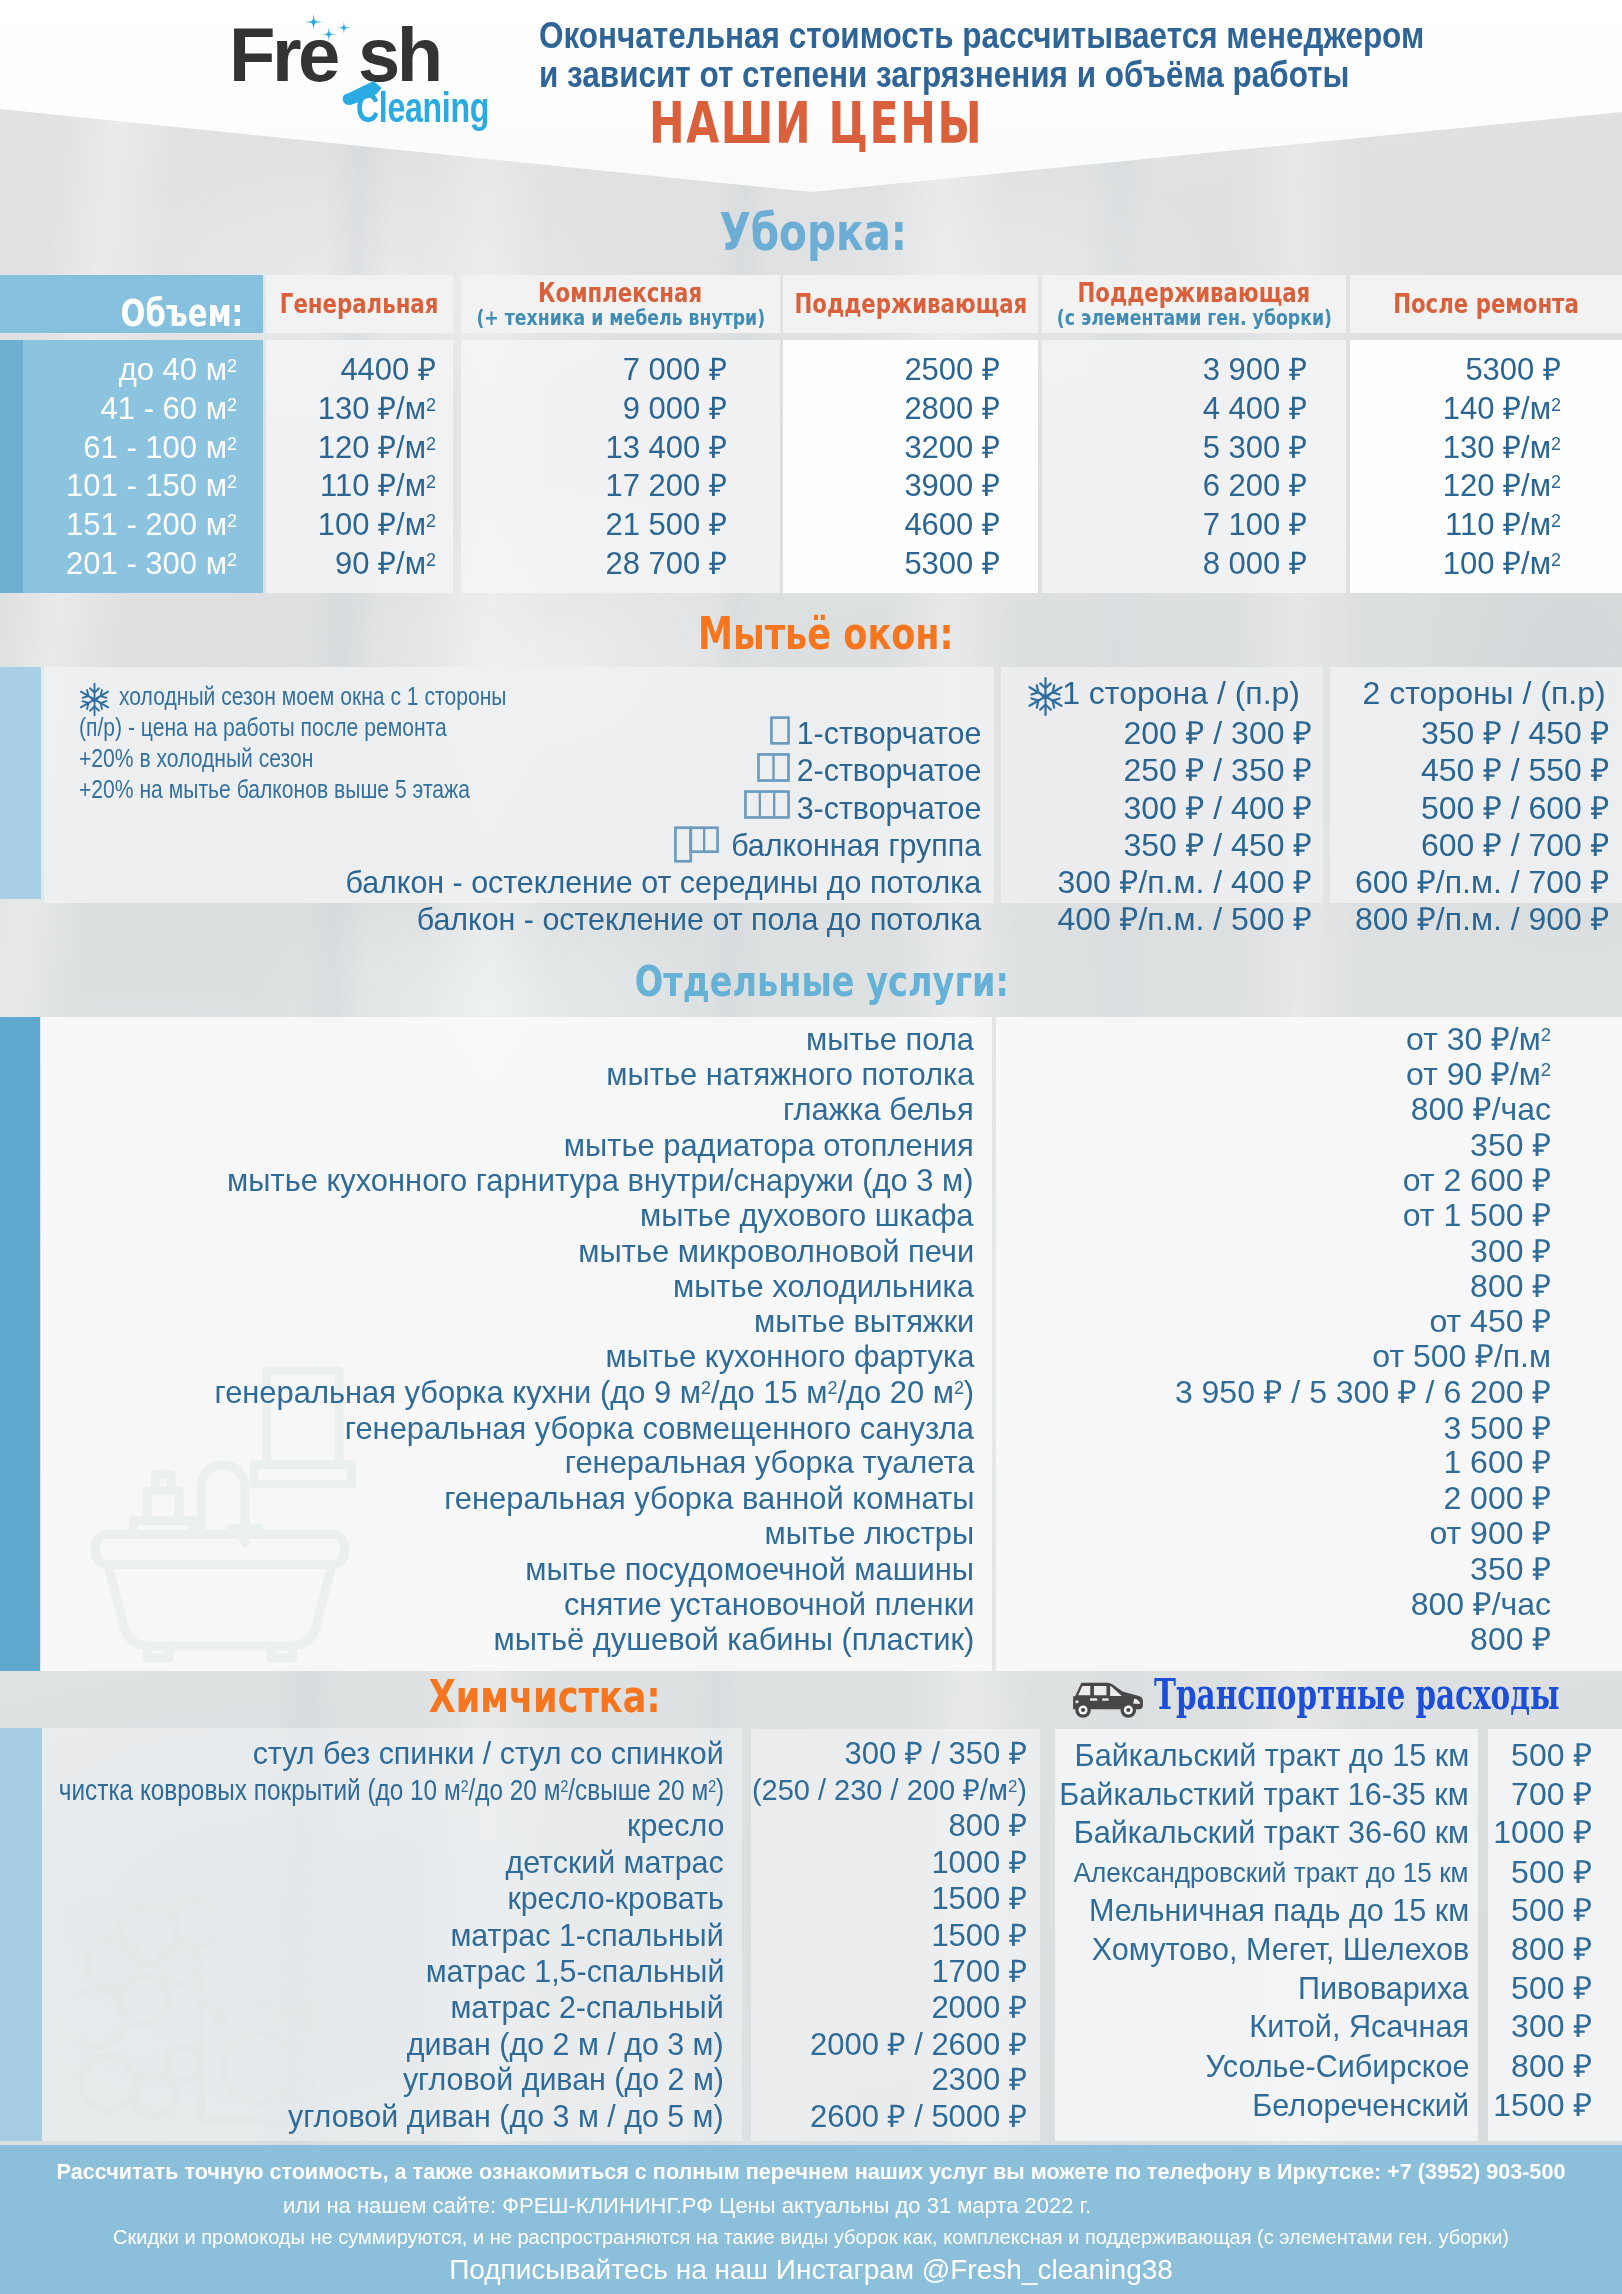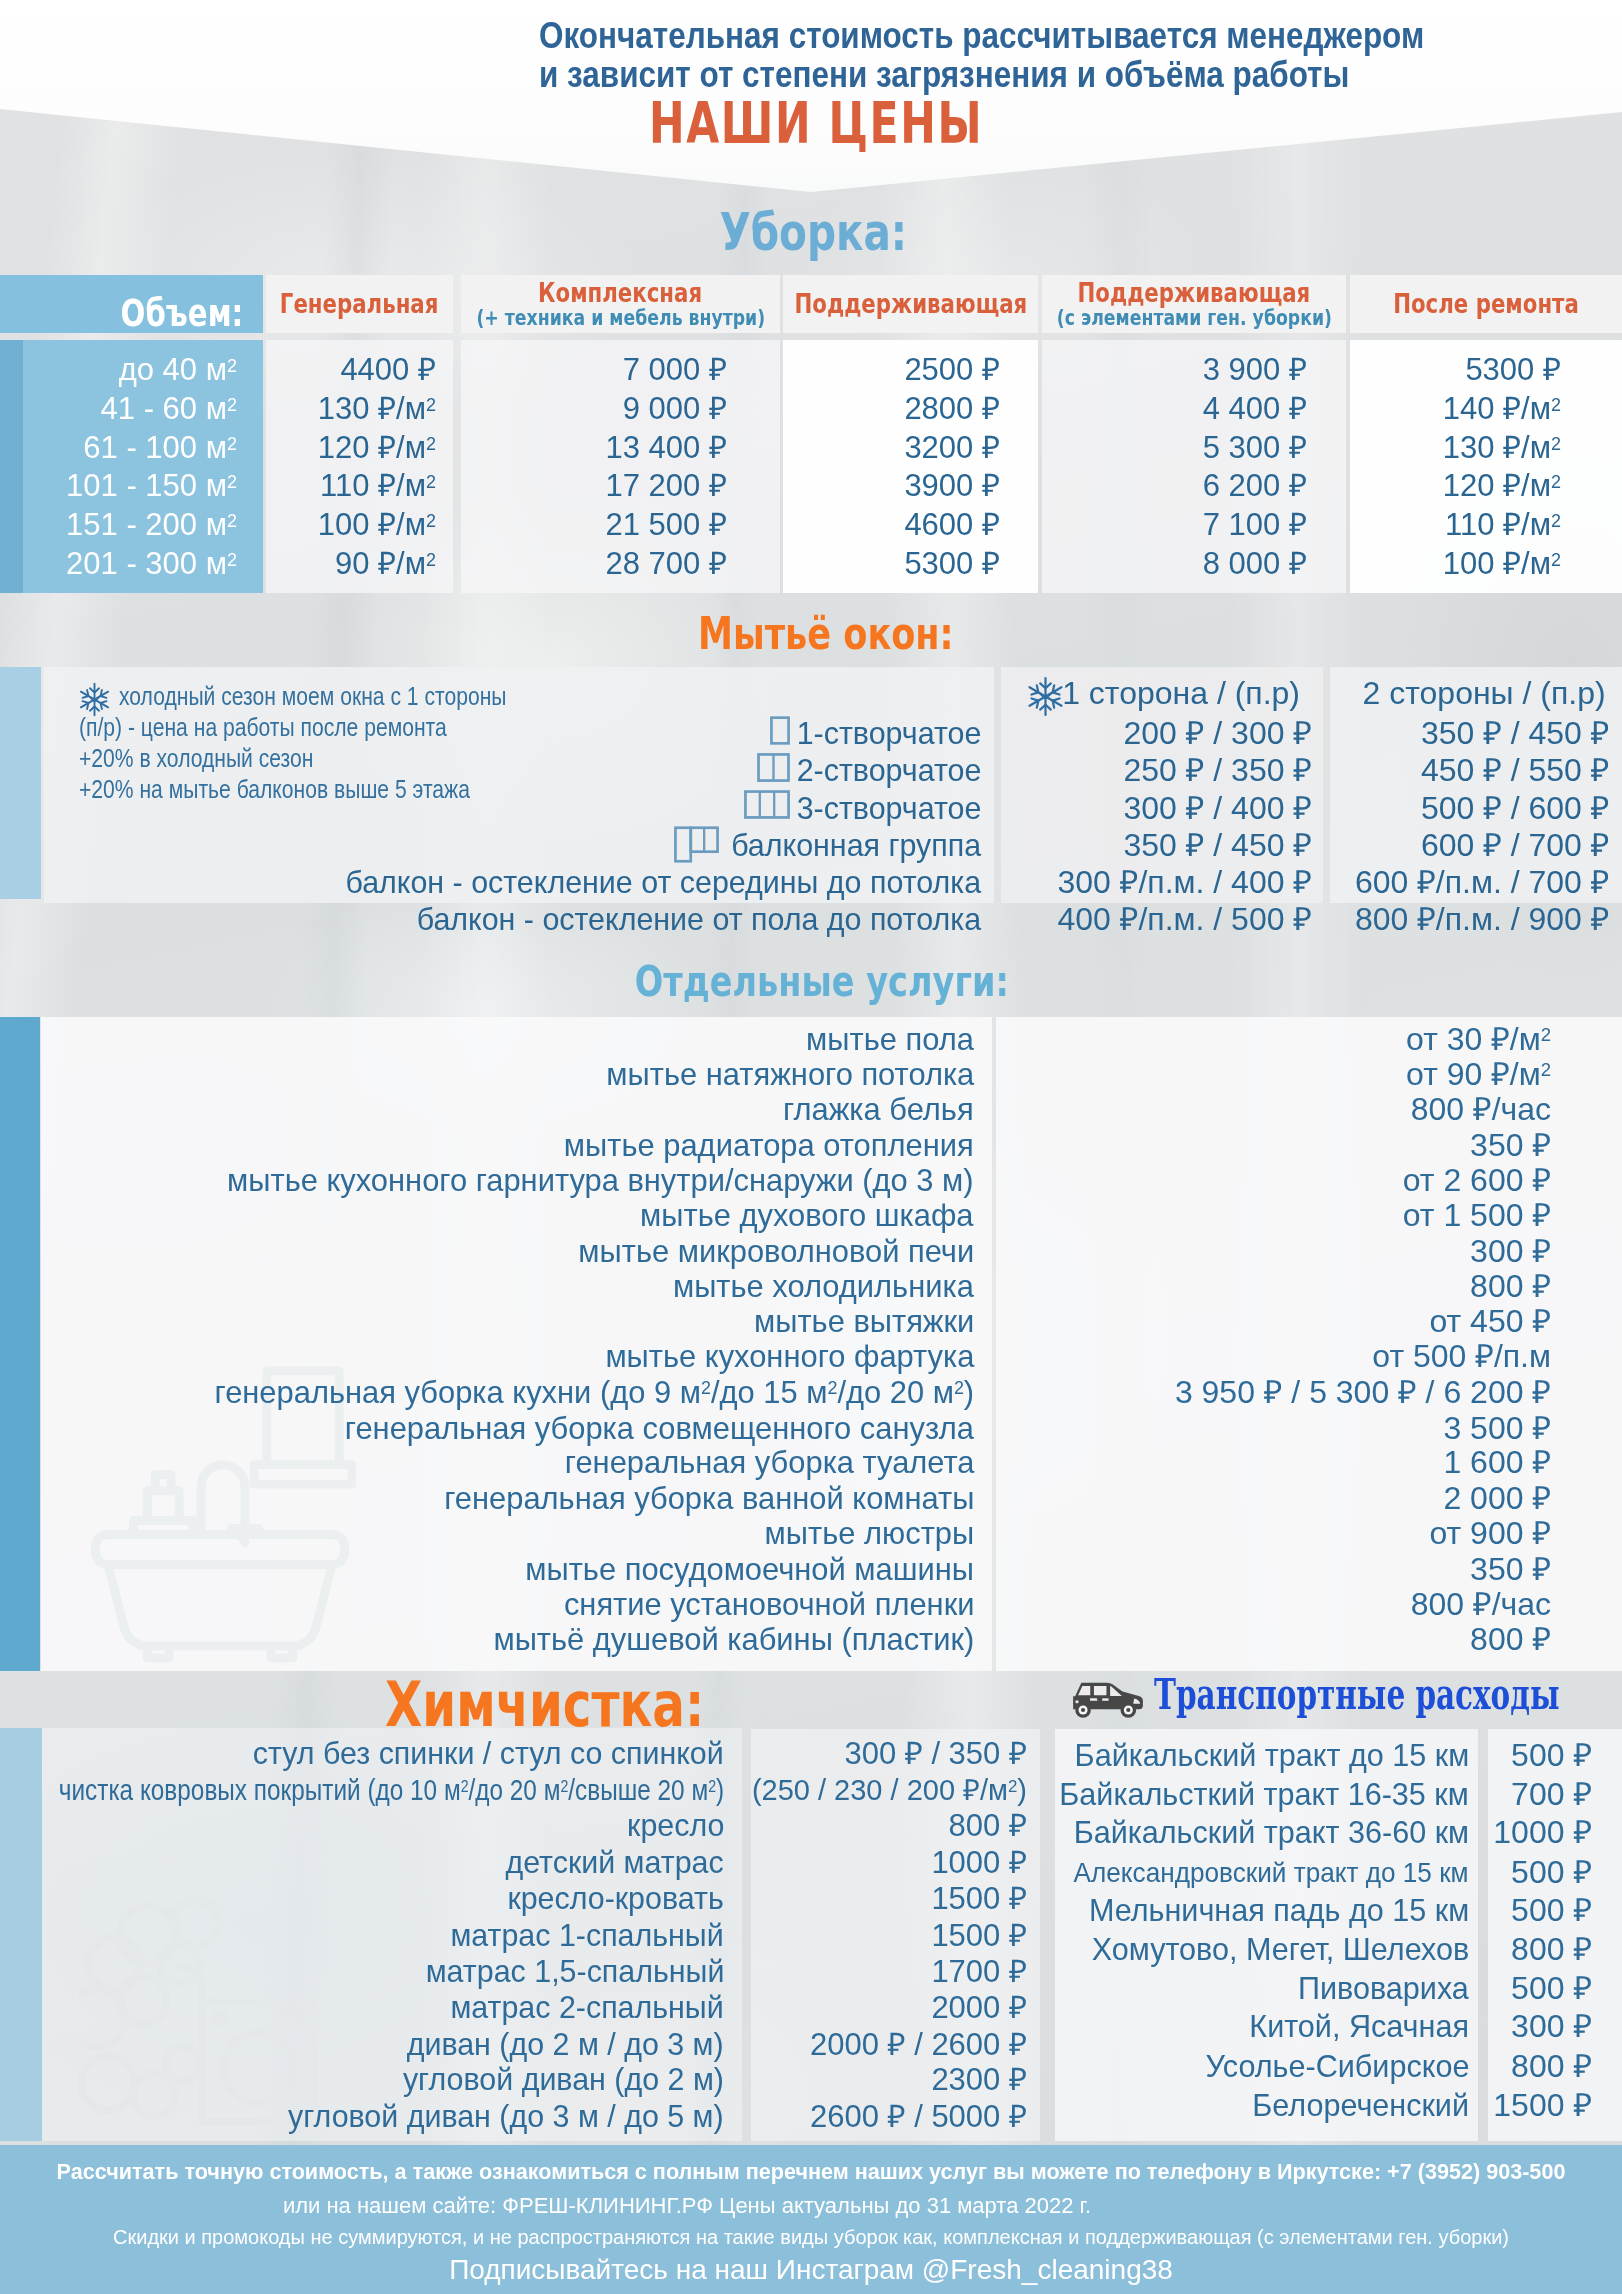--- a/index.html
+++ b/index.html
@@ -90,21 +90,21 @@
 
 #sec-services-title{left:0;top:960px;width:1643px;text-align:center;font-size:43px;color:#66b2d6;}
 #sv-strip{position:absolute;left:0;top:1017px;width:40px;height:654px;background:#5fa8ce;}
 #sv-left{position:absolute;left:41px;top:1017px;width:951px;height:654px;background:rgba(250,250,251,.9);}
 #sv-right{position:absolute;left:996px;top:1017px;width:626px;height:654px;background:rgba(250,250,251,.9);}
 .svlabel{position:absolute;line-height:39px;height:39px;right:648px;font-size:32px;color:#2f6b98;white-space:nowrap;transform:scaleX(.965);transform-origin:right center;}
 .svprice{position:absolute;line-height:39px;height:39px;right:71px;font-size:32px;color:#2f6b98;white-space:nowrap;}
 #bathtub{position:absolute;left:75px;top:1417px;width:290px;height:249px;opacity:1;}
 
 
-#sec-dry-title{left:0;top:1674px;width:1089px;text-align:center;font-size:62px;color:#f6751f;}
+#sec-dry-title{left:0;top:1674px;width:1089px;text-align:center;font-size:45px;color:#f6751f;}
 #sec-transport-title{left:1154px;top:1674px;width:425px;text-align:left;font-size:42px;color:#1d4ed8;
   font-family:"DejaVu Serif Condensed","DejaVu Serif",serif;}
 #sec-transport-title span{transform:scaleX(.78);transform-origin:left center;}
 #car-icon{position:absolute;left:1066px;top:1679px;width:79px;height:41px;}
 #dc-strip{position:absolute;left:0;top:1728px;width:42px;height:413px;background:#a6cde2;}
 #dc-left{position:absolute;left:42px;top:1728px;width:700px;height:413px;background:rgba(243,244,245,.55);}
 #dc-right{position:absolute;left:751px;top:1729px;width:289px;height:412px;background:rgba(243,244,245,.62);}
 #tr-left{position:absolute;left:1055px;top:1729px;width:423px;height:412px;background:rgba(250,250,251,.75);}
 #tr-right{position:absolute;left:1488px;top:1729px;width:134px;height:412px;background:rgba(250,250,251,.75);}
 .dclabel{position:absolute;line-height:39px;height:39px;right:898px;font-size:32px;color:#2f6b98;white-space:nowrap;transform:scaleX(.95);transform-origin:right center;}
@@ -120,20 +120,32 @@
 #footer .f4{position:absolute;left:0;top:109px;width:1622px;text-align:center;font-size:28px;color:#ffffff;white-space:nowrap;}
 
 </style>
 </head>
 <body>
 
 <div id="page">
 <div id="bgphoto"></div>
 <div id="bgstreaks"></div>
 <div id="headband"></div>
+<div id="logo">
+  <div class="logo-fresh"><span>Fre</span><span style="letter-spacing:0"> </span><span>sh</span></div>
+  <svg id="sparkles" viewBox="0 0 76 48">
+    <path fill="#29abe2" d="M15 3 C15.55 13.3 15.7 13.45 26 14 C15.7 14.55 15.55 14.7 15 25 C14.45 14.7 14.3 14.55 4 14 C14.3 13.45 14.45 13.3 15 3z"></path>
+    <path fill="#29abe2" d="M51 12 C51.44 20.1 51.56 20.2 59.6 20.6 C51.56 21.0 51.44 21.1 51 29.2 C50.56 21.1 50.44 21.0 42.4 20.6 C50.44 20.2 50.56 20.1 51 12z"></path>
+    <path fill="#29abe2" d="M33 19 C33.48 27.9 33.6 28.0 42.5 28.5 C33.6 29.0 33.48 29.1 33 38 C32.52 29.1 32.4 29.0 23.5 28.5 C32.4 28.0 32.52 27.9 33 19z"></path>
+  </svg>
+  <svg id="squeegee" viewBox="0 0 46 28">
+    <path fill="#29abe2" d="M35.5 0 L44.5 7.8 L38.5 14.8 L13.5 25.6 Q4 29.5 1.3 22.4 Q-1 15.4 7 13.8 Z"></path>
+  </svg>
+  <div class="logo-cleaning">Cleaning</div>
+</div>
 <div id="tagline">
  <div class="tl1">Окончательная стоимость рассчитывается менеджером</div>
  <div class="tl2">и зависит от степени загрязнения и объёма работы</div>
 </div>
 <div id="bigtitle"><span>НАШИ ЦЕНЫ</span></div>
 <div class="sectitle" id="sec-cleaning-title"><span>Уборка:</span></div>
 <div id="tbl-vol-head">
       <span>Объем:</span>
     </div>
 <div id="tbl-vol-body"></div>

